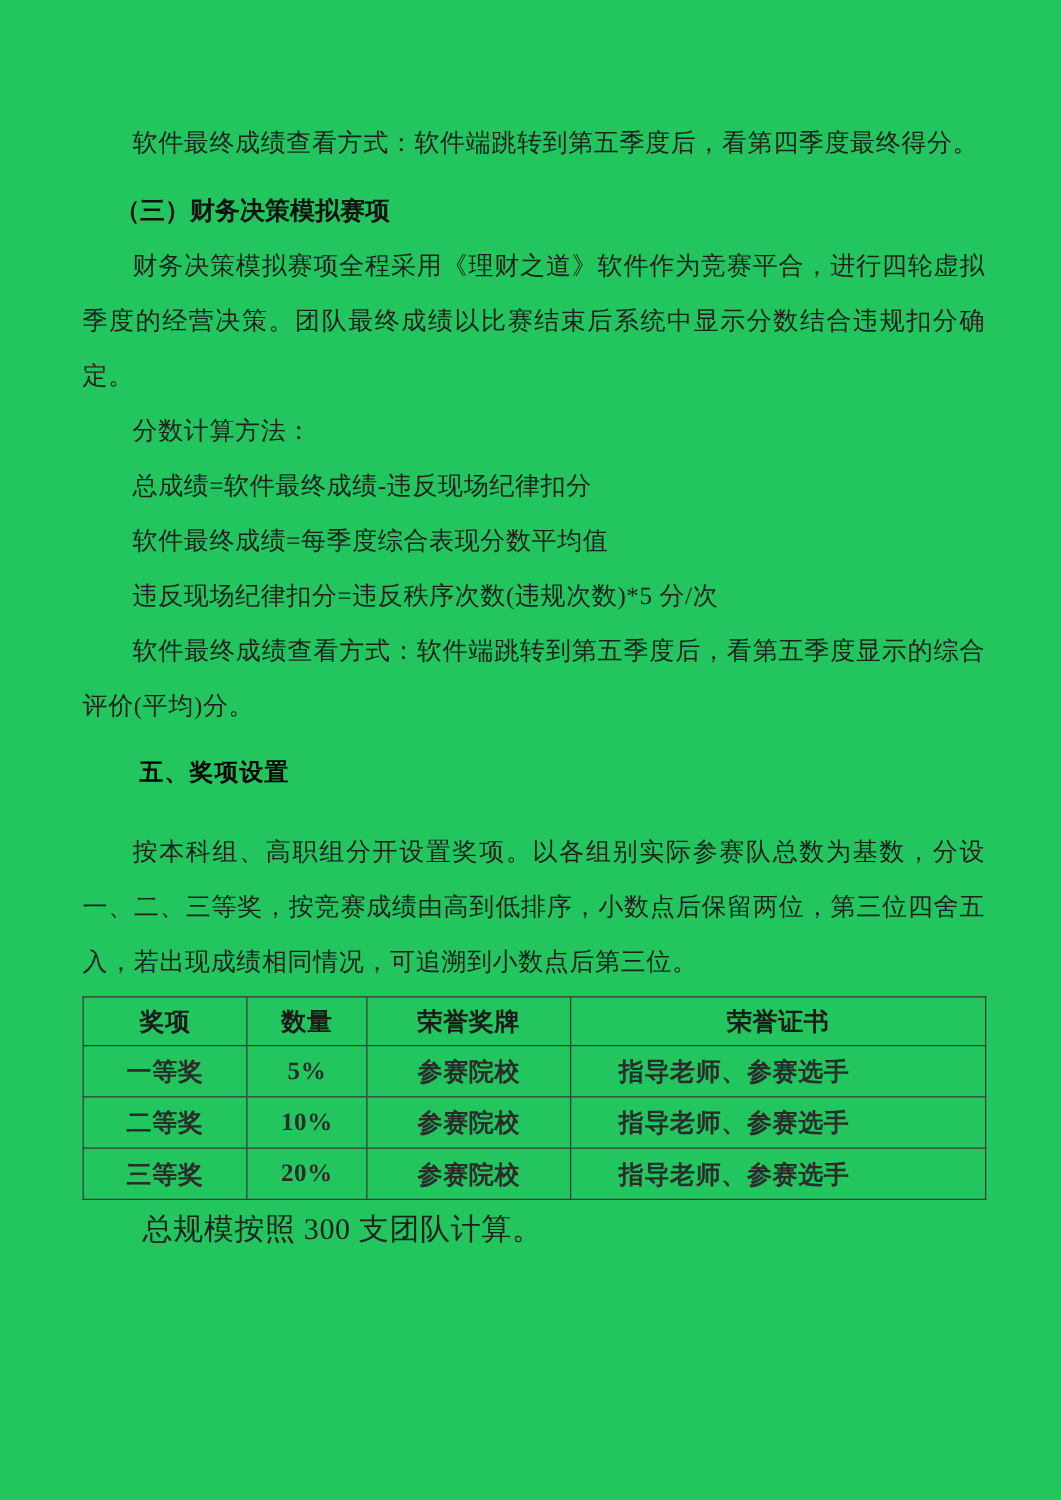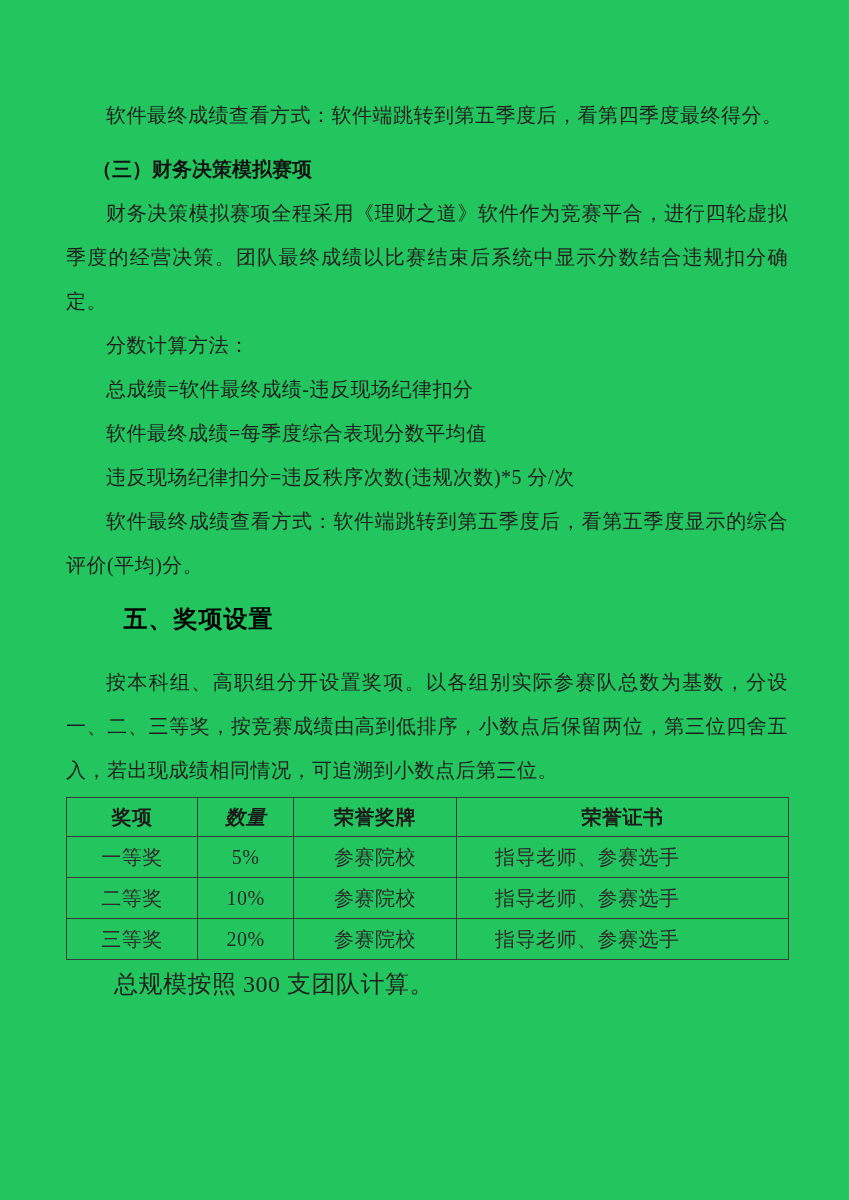--- a/index.html
+++ b/index.html
@@ -38,21 +38,21 @@
     margin: 10px 0 0 0;
     font-size: 20px;
     line-height: 44px;
     font-weight: bold;
     color: #111111;
     text-indent: 1.3em;
     font-family: "Liberation Serif", "DejaVu Serif", serif;
   }
   h2.major-heading {
     margin: 10px 0 19px 0;
-    font-size: 24px;
+    font-size: 19px;
     line-height: 44px;
     font-weight: bold;
     color: #000000;
     text-indent: 2.4em;
     font-family: "Liberation Sans", "DejaVu Sans", sans-serif;
     letter-spacing: 1px;
   }
   table.awards {
     margin-top: 5px;
     border-collapse: collapse;
@@ -62,23 +62,23 @@
   }
   table.awards th, table.awards td {
     border: 1px solid #3a3a3a;
     font-size: 20px;
     padding: 0;
     text-align: center;
     vertical-align: middle;
     letter-spacing: 0.5px;
   }
   table.awards th { height: 38px; font-weight: bold; color: #1a1a1a; }
-  table.awards td { height: 40px; font-weight: normal; border-radius: 13px; }
+  table.awards td { height: 40px; font-weight: bold; border-radius: 13px; }
   table.awards .col-award  { width: 130px; }
-  table.awards .col-qty    { width: 95px; font-style: italic; }
+  table.awards .col-qty    { width: 95px; }
   table.awards .col-medal  { width: 162px; }
   table.awards .col-cert   { width: 331px; }
   table.awards td.cert-cell { text-align: left; padding-left: 38px; margin-top: 20px; }
   p.footer-line {
     margin: 2px 0 0 0;
     font-size: 24px;
     line-height: 44px;
     text-indent: 2em;
     letter-spacing: 0.5px;
     font-family: Liberation Serif, serif;

